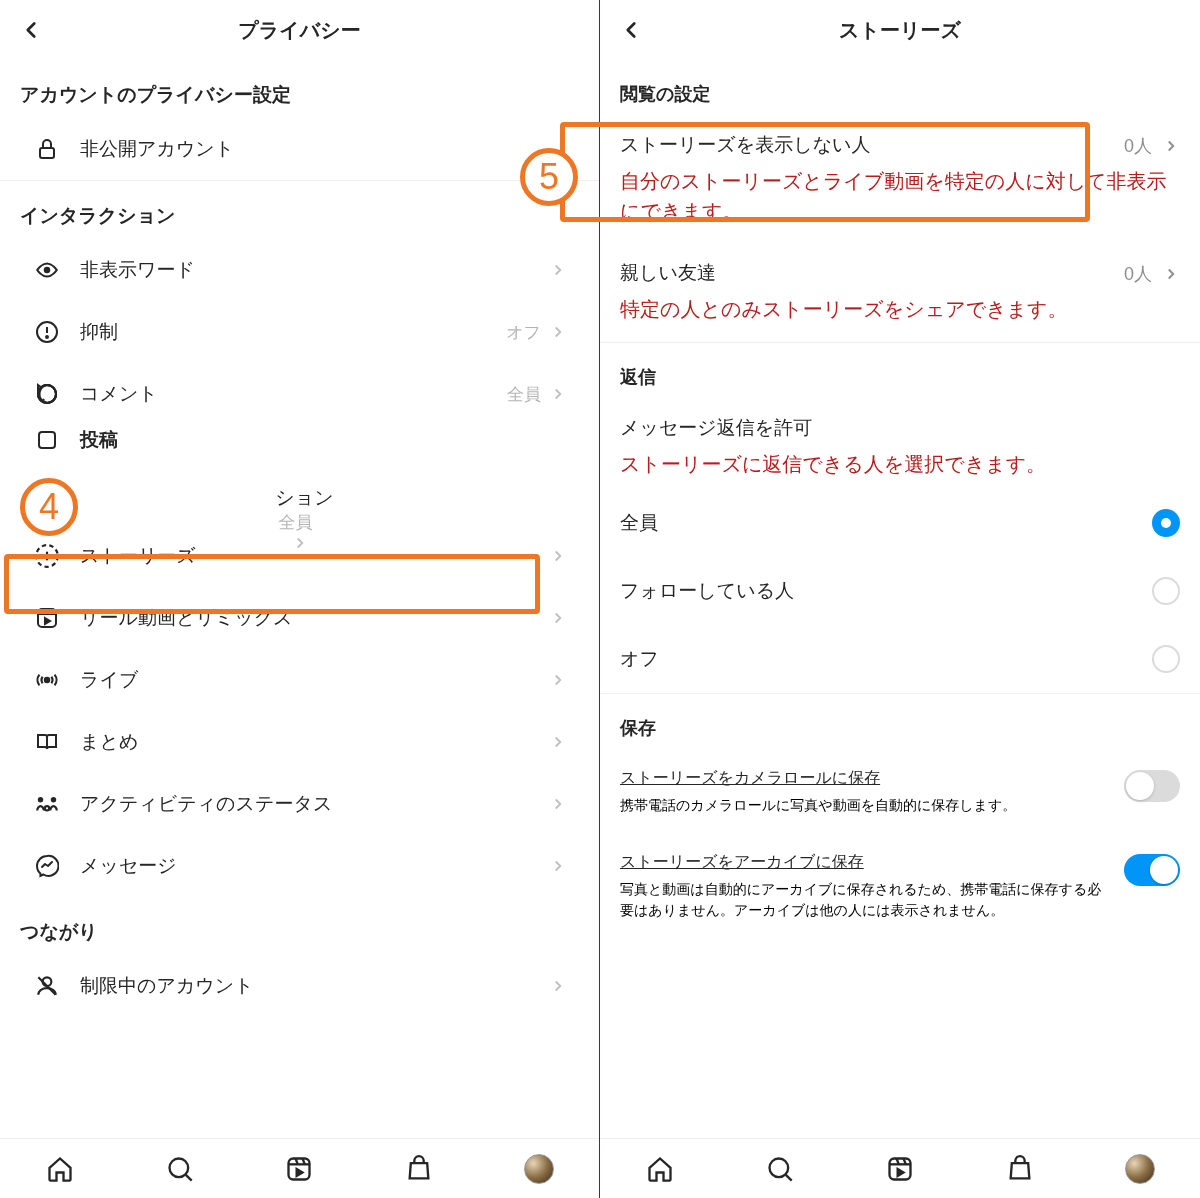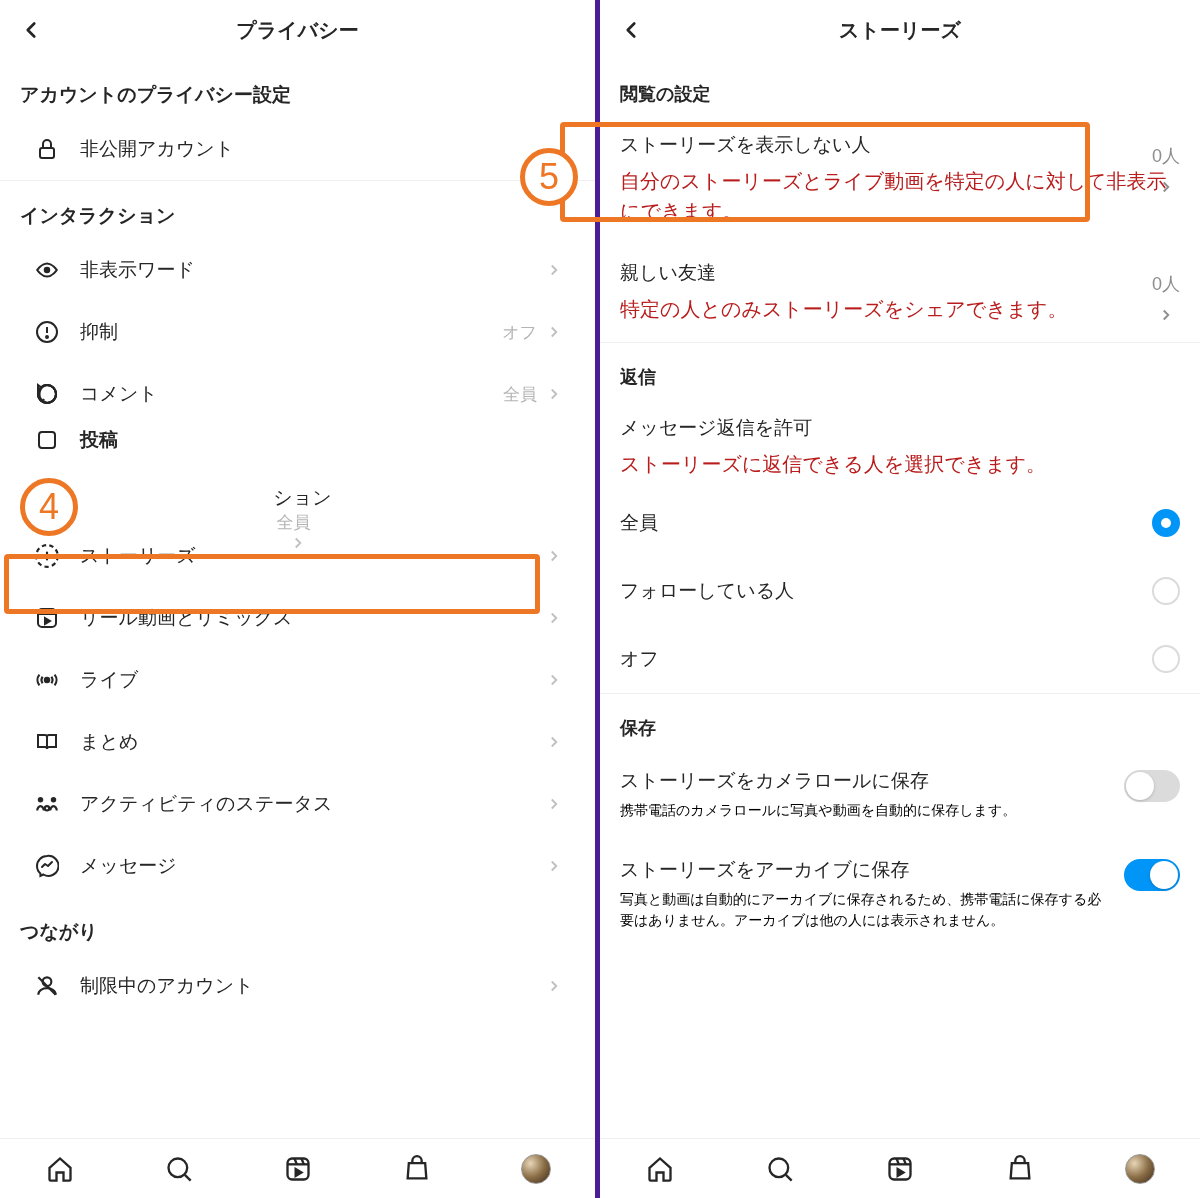--- a/index.html
+++ b/index.html
@@ -3,54 +3,54 @@
 <meta charset="utf-8">
 <style>
 * { margin: 0; padding: 0; box-sizing: border-box; }
 body {
   font-family: -apple-system, "Hiragino Sans", sans-serif;
   background: #fff; color: #262626;
   width: 1200px; height: 1198px; overflow: hidden;
   display: flex;
 }
 .panel { width: 50%; height: 100%; display: flex; flex-direction: column; position: relative; }
-.panel-left { border-right: 5px solid #4c1d95; }
+.panel-left { border-right: 1px solid #4c1d95; }
 .header { display: flex; align-items: center; height: 60px; padding: 0 18px; position: relative; }
 .header-title { position: absolute; left: 50%; transform: translateX(-50%); font-size: 20px; font-weight: 600; }
 .back-icon { width: 26px; height: 26px; }
 .scroll { flex: 1; overflow: hidden; }
 .section-title { font-size: 19px; font-weight: 600; padding: 22px 20px 10px; }
 .section-title.small { font-size: 18px; }
 .row {
   display: flex; align-items: center; padding: 0 32px; height: 62px; position: relative;
 }
 .row .icon-slot { width: 30px; height: 30px; margin-right: 18px; display: flex; align-items: center; justify-content: center; flex-shrink: 0; }
 .row .label { font-size: 19px; flex: 1; }
 .row .value { font-size: 17px; color: #b4b4b4; margin-right: 8px; }
 .row .chev { color: #c0c0c0; flex-shrink: 0; }
 .divider { height: 1px; background: #efefef; margin-left: 0; }
 .item-block { padding: 16px 20px 18px; position: relative; }
 .item-block .title { font-size: 19px; margin-bottom: 8px; }
 .item-block .desc { font-size: 20px; color: #b91c1c; line-height: 1.5; }
-.item-block .meta { position: absolute; right: 20px; top: 28px; display: flex; align-items: center; gap: 10px; flex-direction: column; }
+.item-block .meta { position: absolute; right: 20px; top: 18px; display: flex; align-items: center; gap: 10px; }
 .item-block .meta .cnt { color: #8e8e8e; font-size: 18px; }
 .orange-box { border: 5px solid #ed7724; border-radius: 4px; position: absolute; pointer-events: none; z-index: 5; }
 .circle-num {
   position: absolute; width: 58px; height: 58px; border: 5px solid #ed7724; border-radius: 50%;
   color: #ed7724; font-size: 36px; font-weight: 400; display: flex; align-items: center; justify-content: center;
   background: #fff; z-index: 10; pointer-events: none;
 }
 .radio-row { display: flex; align-items: center; justify-content: space-between; padding: 0 20px; height: 68px; }
 .radio-row .label { font-size: 19px; }
 .radio { width: 28px; height: 28px; border-radius: 50%; border: 2px solid #dbdbdb; position: relative; background: #fff; }
 .radio.on { border-color: #0095f6; background: #0095f6; }
 .radio.on::after { content: ''; position: absolute; width: 10px; height: 10px; background: #fff; border-radius: 50%; top: 50%; left: 50%; transform: translate(-50%, -50%); }
 .toggle-row { padding: 18px 20px; display: flex; align-items: flex-start; gap: 16px; }
 .toggle-row .text { flex: 1; }
-.toggle-row .title { font-size: 19px; margin-bottom: 6px; }
+.toggle-row .title { font-size: 16px; margin-bottom: 6px; text-decoration: underline; }
 .toggle-row .desc { font-size: 14px; color: #000000; line-height: 1.5; }
 .toggle { width: 56px; height: 32px; border-radius: 16px; position: relative; flex-shrink: 0; margin-top: 2px; }
 .toggle.off { background: #dbdbdb; }
 .toggle.on { background: #0095f6; }
 .toggle::after { content: ''; position: absolute; width: 28px; height: 28px; border-radius: 50%; background: #fff; top: 2px; transition: none; box-shadow: 0 1px 3px rgba(0,0,0,0.2); }
 .toggle.off::after { left: 2px; }
 .toggle.on::after { right: 2px; }
 .bottom-nav {
   height: 60px; display: flex; align-items: center; justify-content: space-around;
   border-top: 1px solid #eee; background: #fff;

